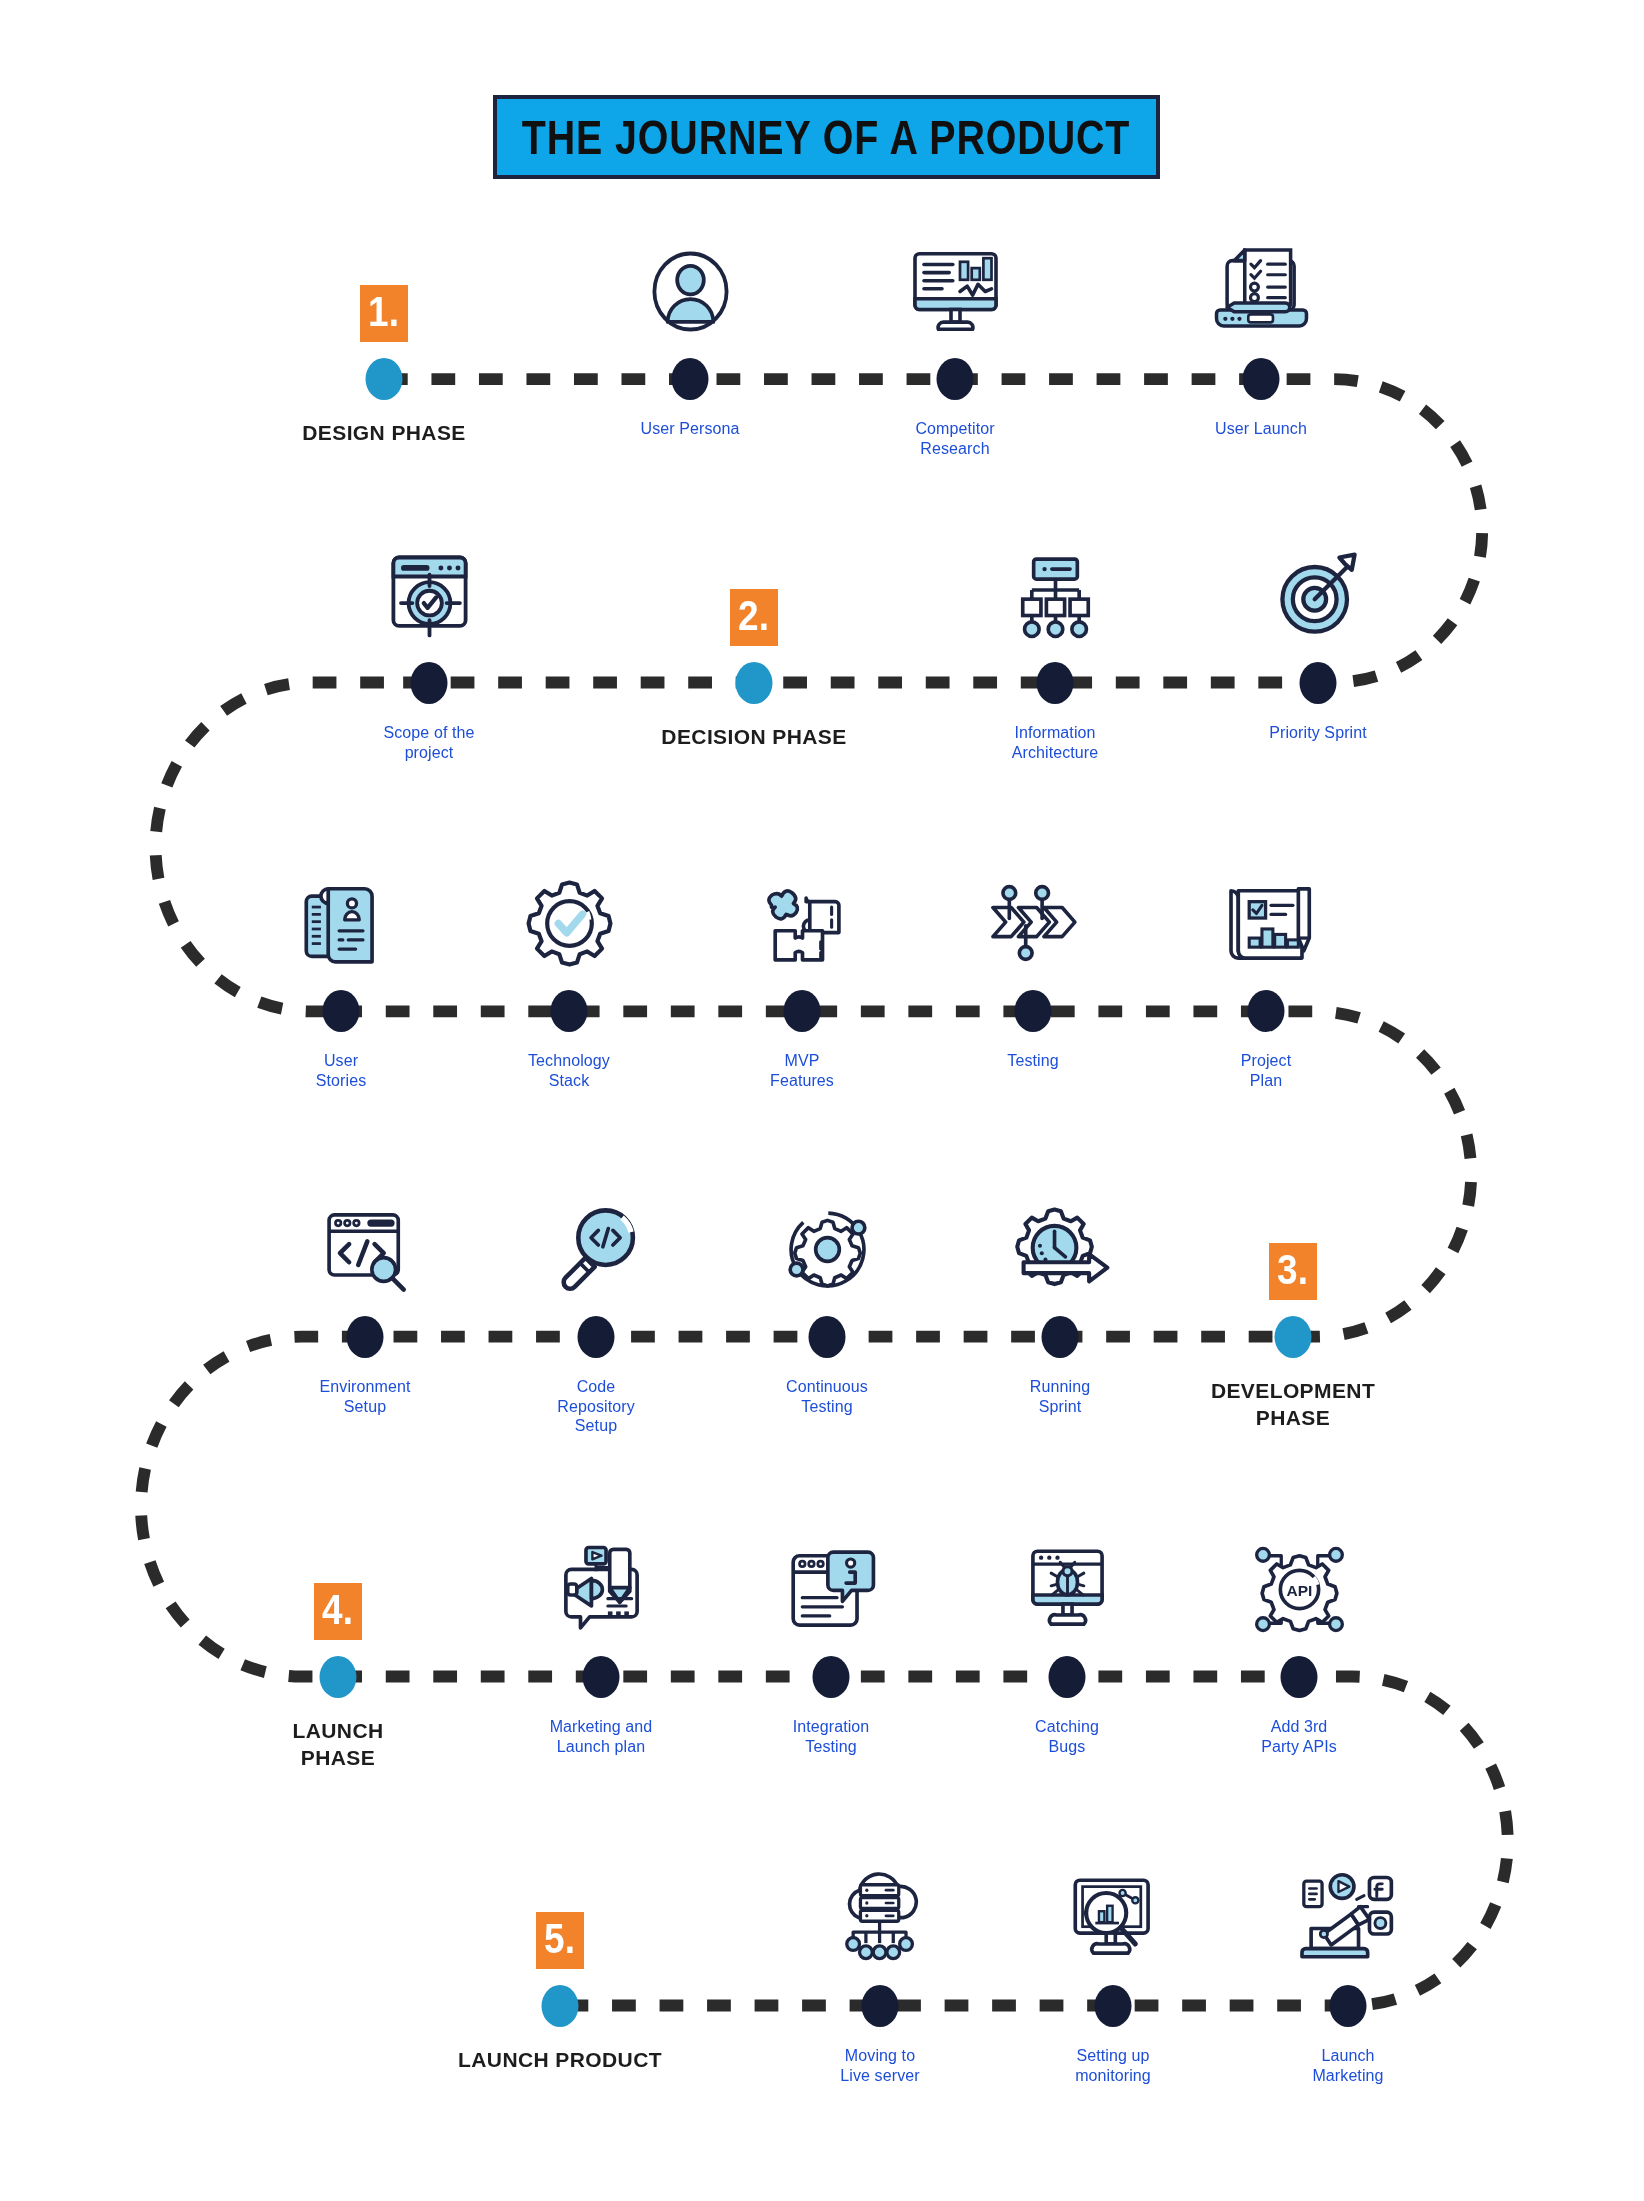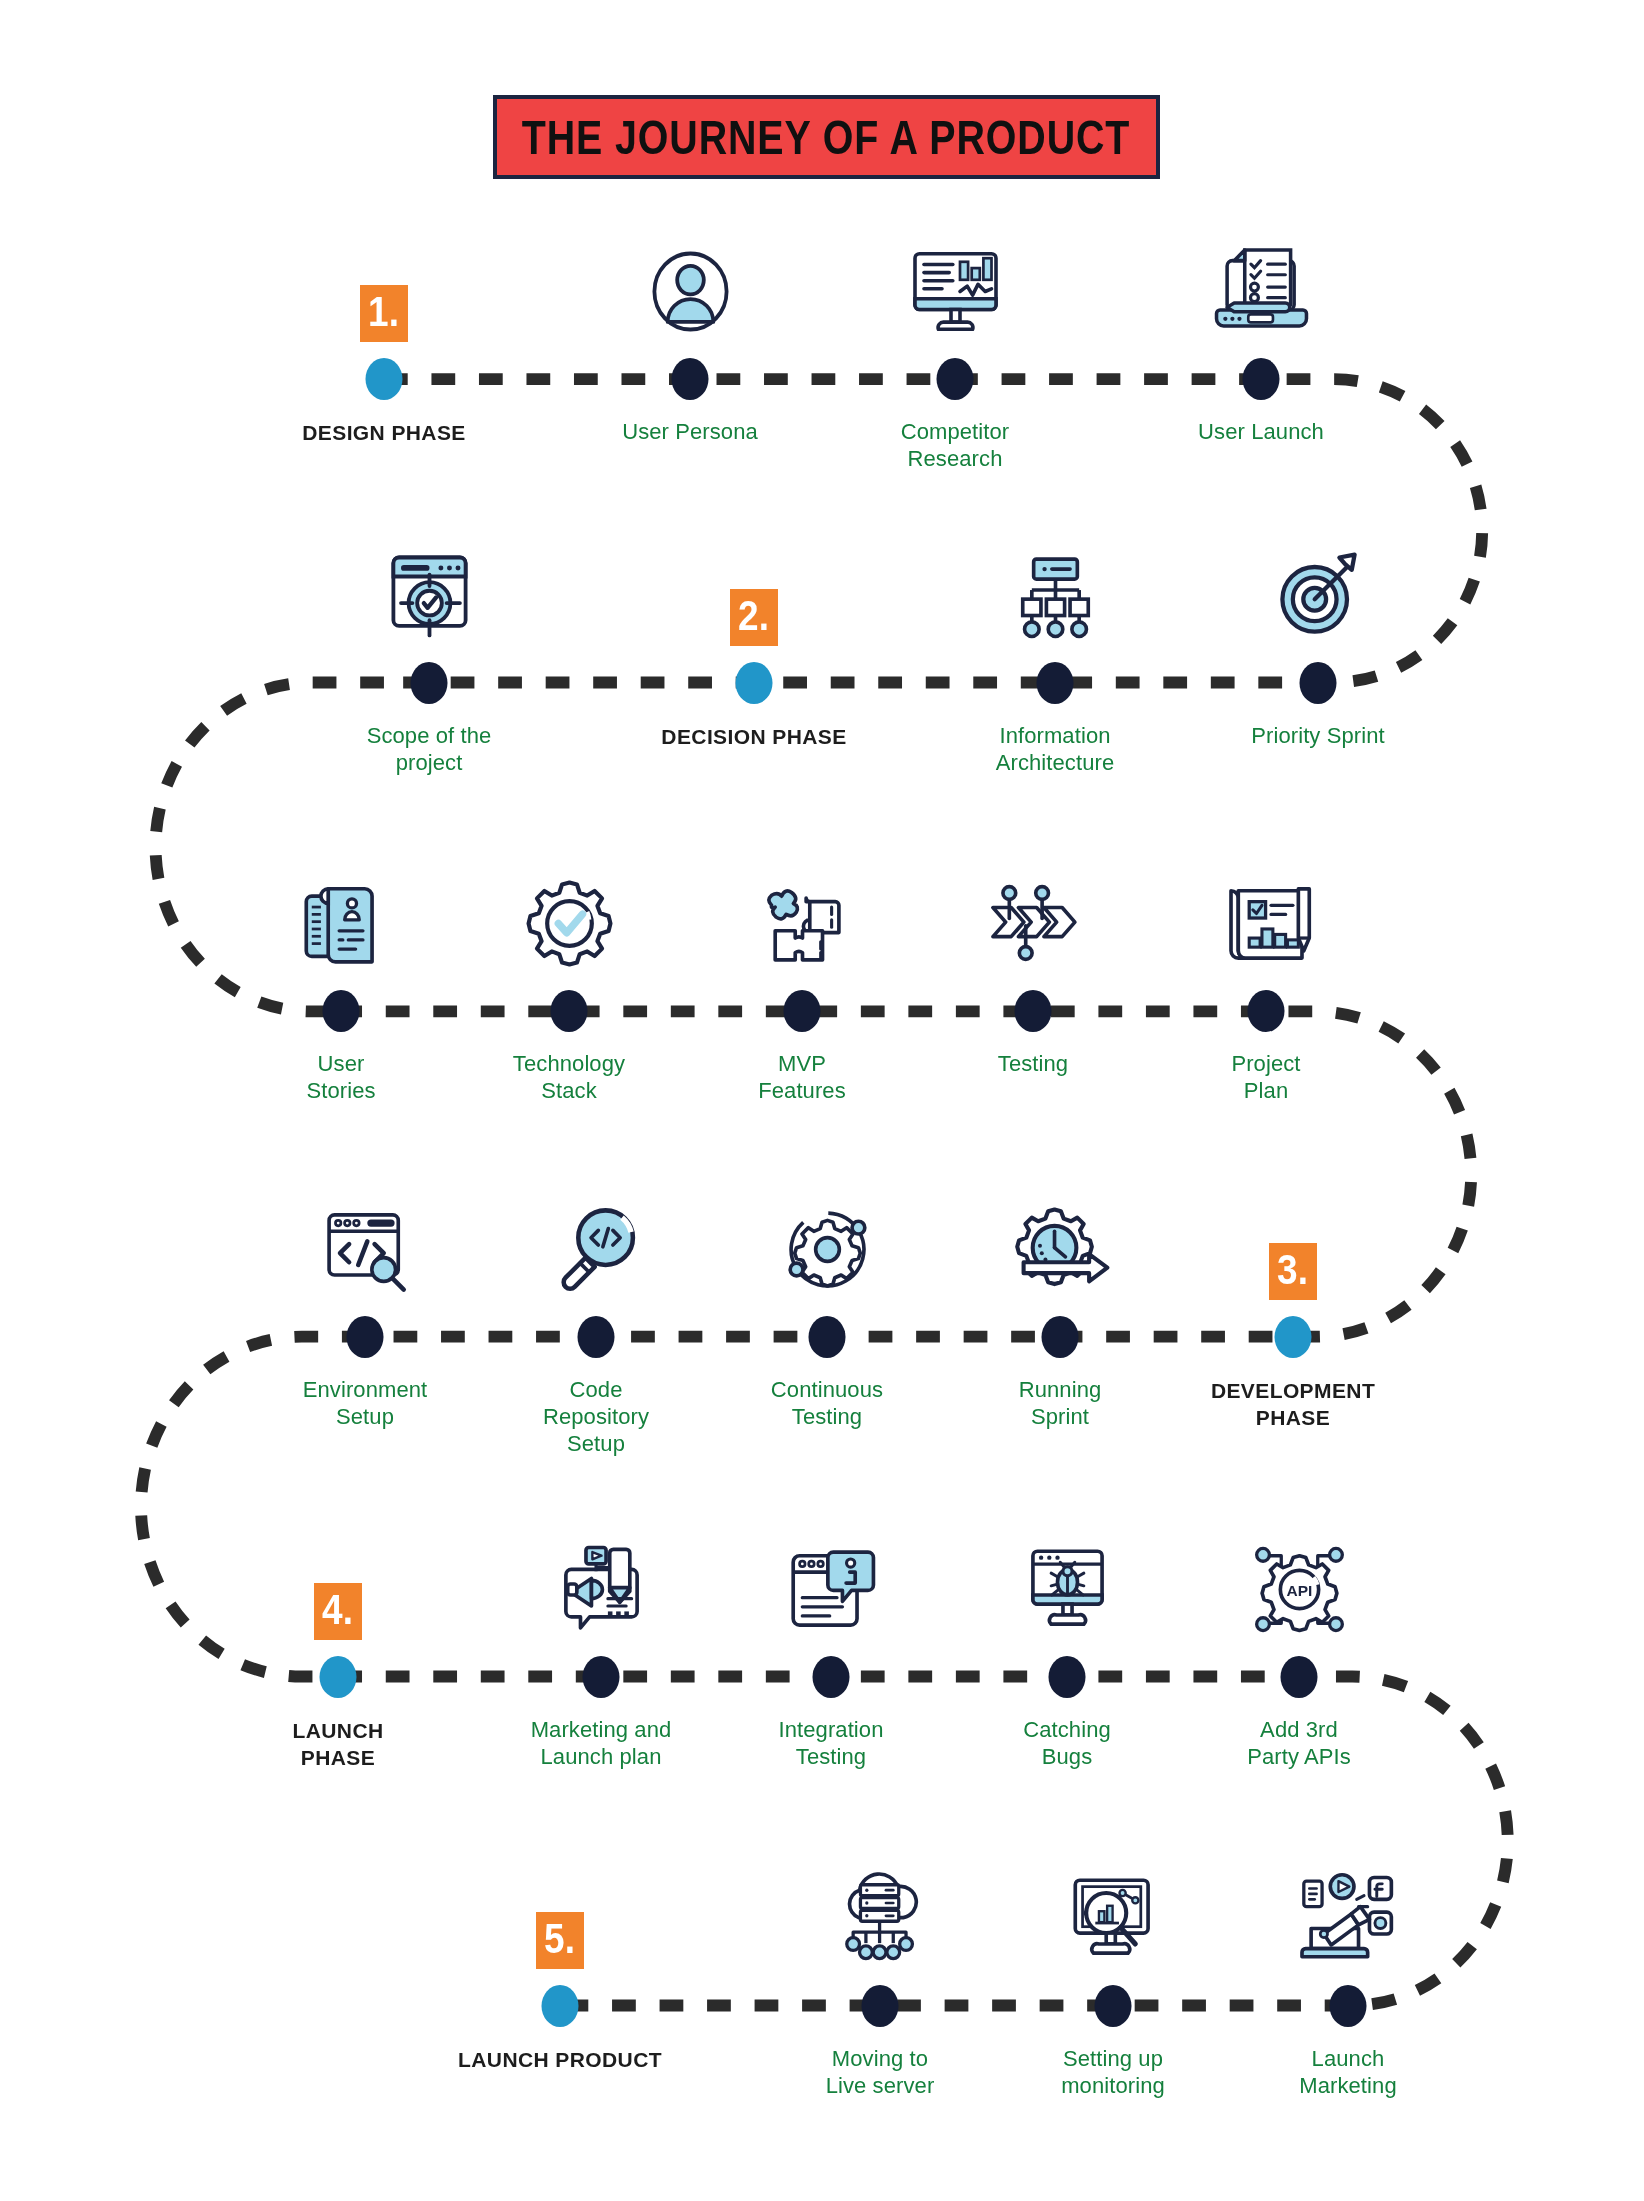--- a/index.html
+++ b/index.html
@@ -6,21 +6,21 @@
   body{
     width:1645px;height:2201px;position:relative;overflow:hidden;
     font-family:"Liberation Sans","DejaVu Sans",sans-serif;
     color:#121a33;
   }
   #stage{position:absolute;inset:0;}
 
   
   .title-box{
     position:absolute;left:493px;top:95px;width:667px;height:84px;
-    border:4.6px solid #1c2440;background:#ef4444;
+    border:4.6px solid #1c2440;background:#0ea5e9;
     display:flex;align-items:center;justify-content:center;
     box-sizing:border-box;
   }
   .title-text{
     font-family:"Liberation Sans Narrow","Liberation Sans",sans-serif;
     font-weight:700;font-size:48px;letter-spacing:1.1px;
     color:#101010;white-space:nowrap;
     transform:scaleX(.82);transform-origin:center;
   }
 
@@ -41,21 +41,21 @@
     position:absolute;left:50%;bottom:33px;transform:translateX(-50%);
     width:128px;height:110px;
     display:flex;align-items:center;justify-content:center;
     z-index:3;
   }
   .icon-wrap svg{display:block;}
 
   .label{
     position:absolute;left:50%;top:40px;transform:translateX(-50%);
     width:274px;text-align:center;
-    font-size:22px;line-height:1.22;color:#15803d;font-weight:400;
+    font-size:16px;line-height:1.22;color:#1d4ed8;font-weight:400;
     letter-spacing:0.1px;
     z-index:3;
   }
   .label.phase{
     font-family:"Liberation Sans Narrow","Liberation Sans",sans-serif;
     font-weight:700;font-size:21px;letter-spacing:0.4px;
     color:#1d1d1d;text-transform:uppercase;line-height:1.3;
   }
 
   .badge{

